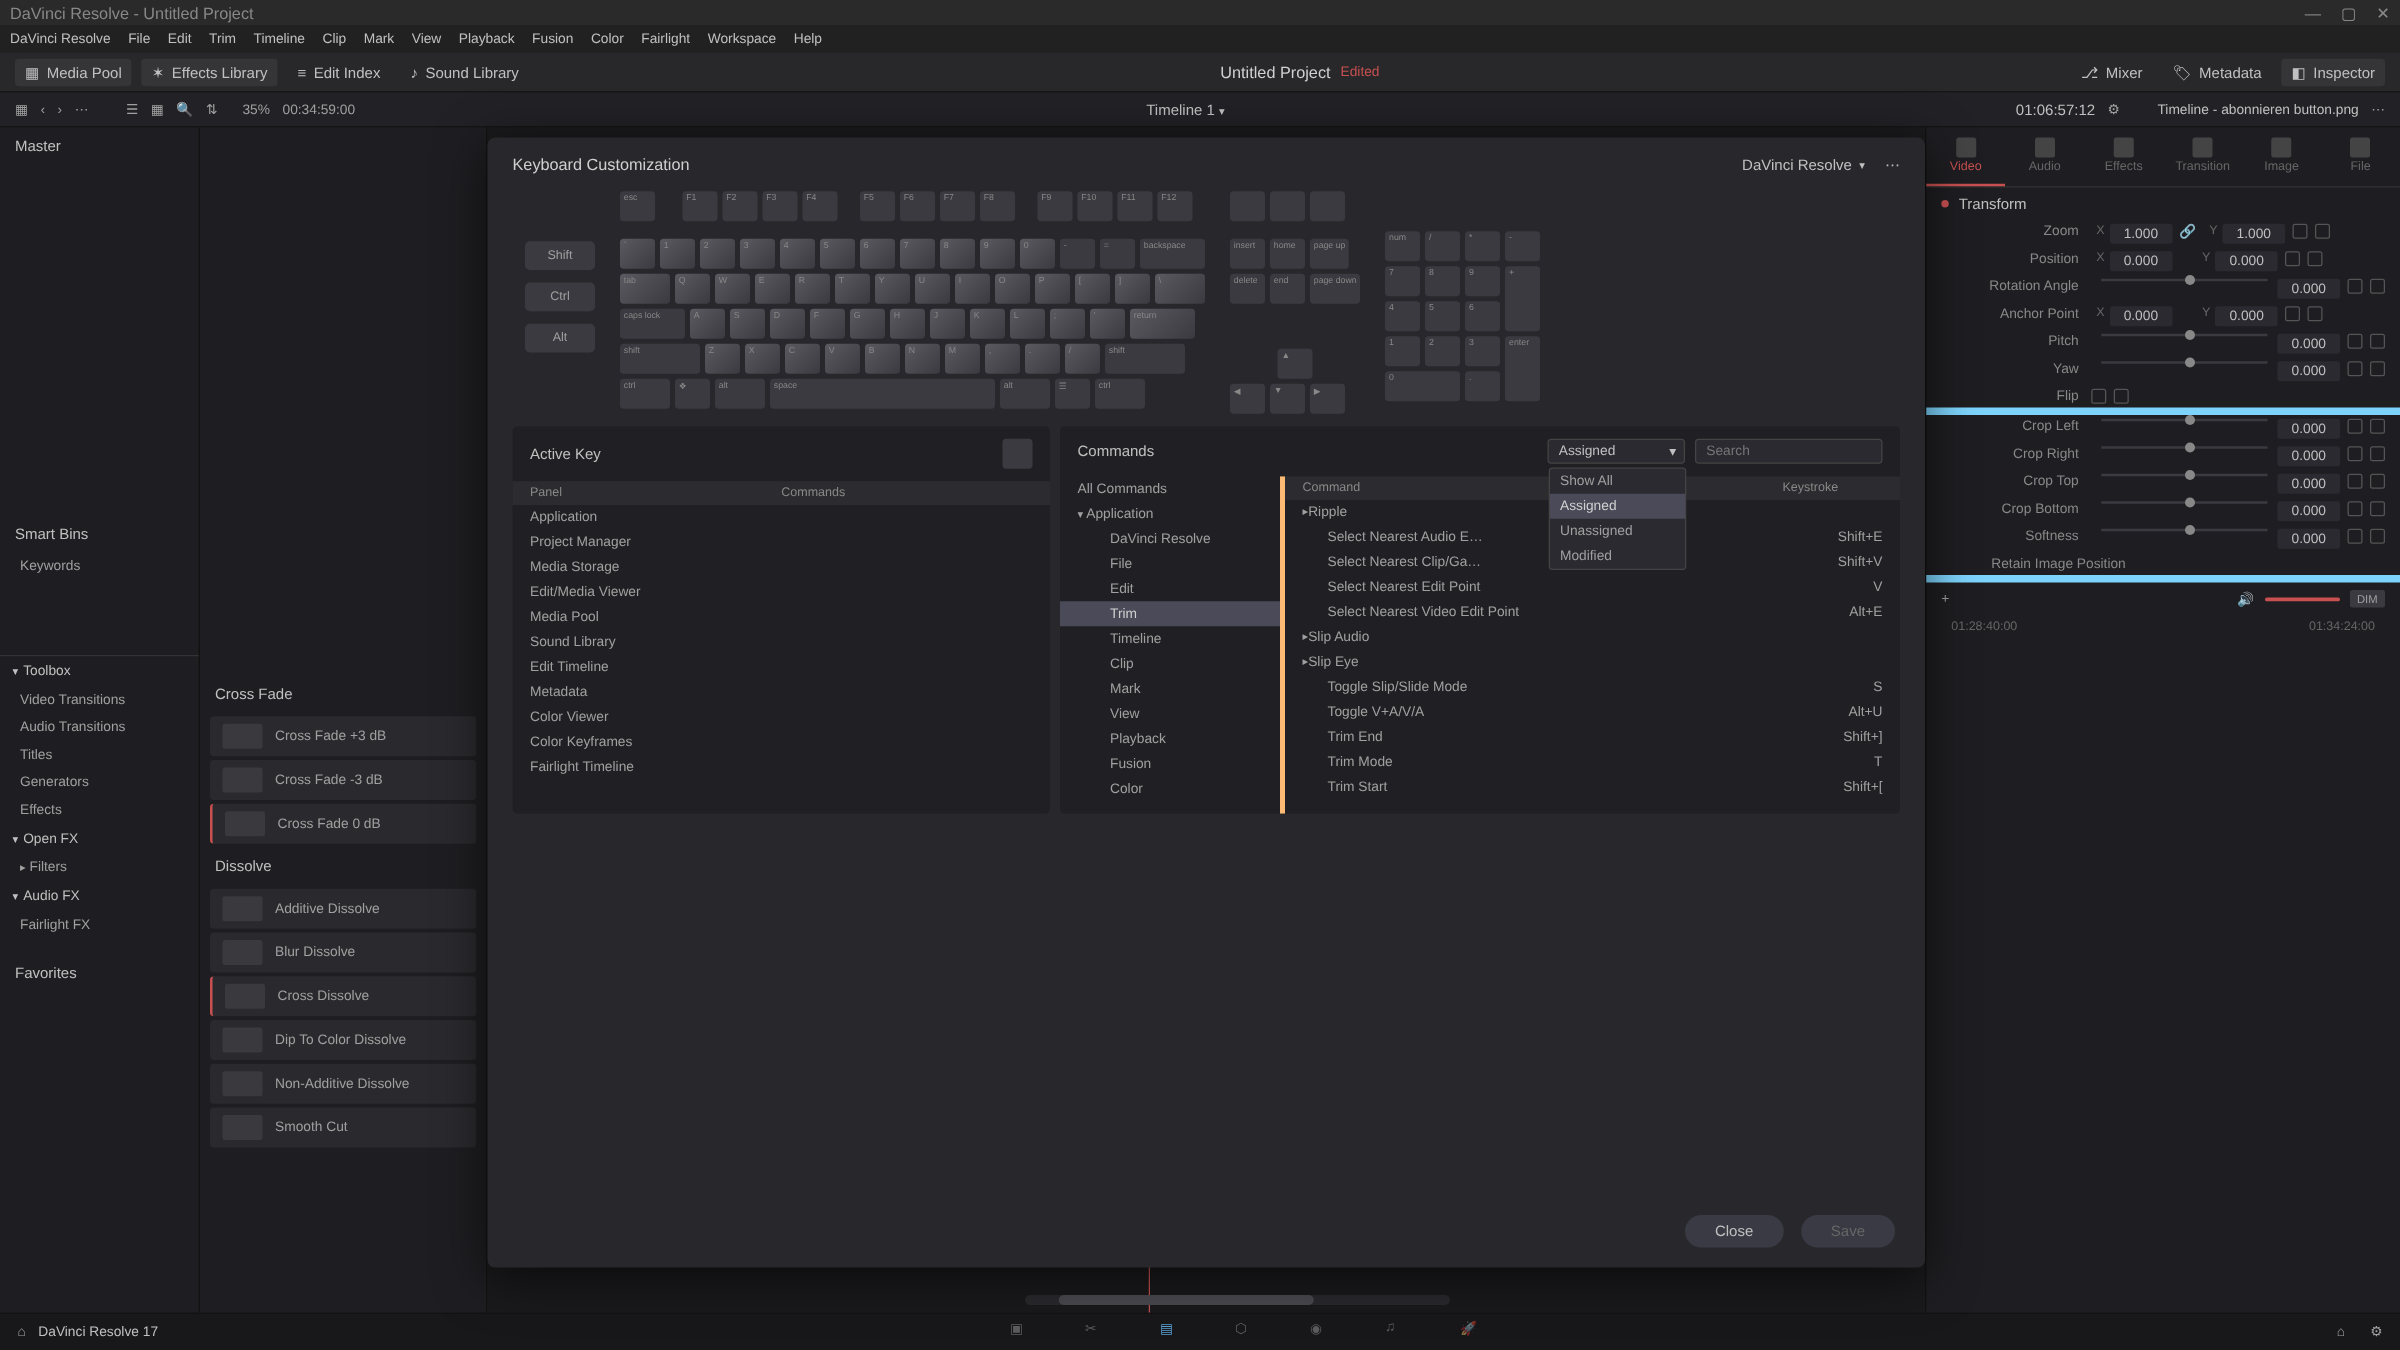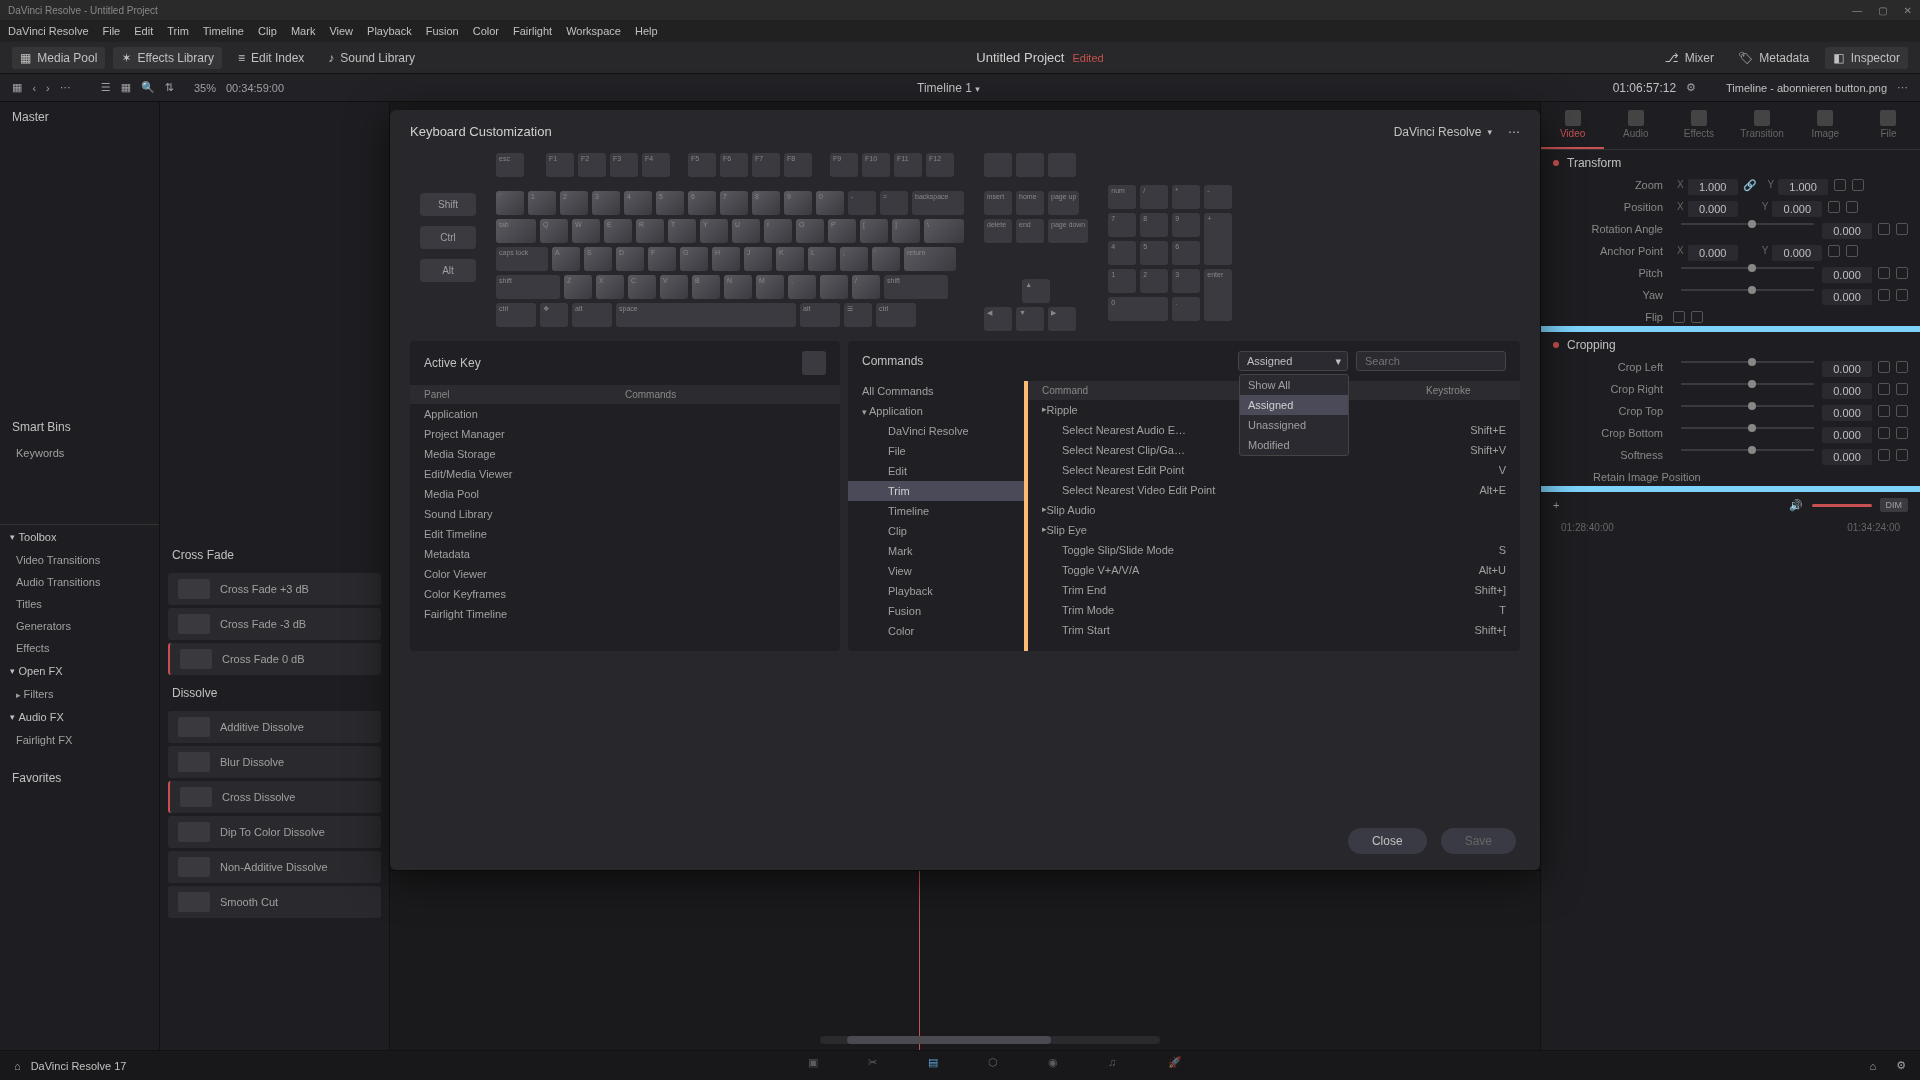--- a/index.html
+++ b/index.html
@@ -1,19 +1,19 @@
 <!DOCTYPE html>
 <html><head>
 <meta charset="utf-8">
 <style>
 * { margin: 0; padding: 0; box-sizing: border-box; font-family: Arial, sans-serif; }
 body { background: #1a1a1a; color: #a0a0a0; font-size: 11px; overflow: hidden; width: 1920px; height: 1080px; }
 
 
-.titlebar { height: 20px; background: #2a2a2a; display: flex; align-items: center; padding: 0 8px; font-size: 10px; color: #888; }
+.titlebar { height: 20px; background: #2a2a2a; display: flex; align-items: center; padding: 0 8px; font-size: 13px; color: #888; }
 .titlebar .window-controls { margin-left: auto; display: flex; gap: 16px; }
 
 
 .menubar { height: 22px; background: #212121; display: flex; align-items: center; padding: 0 8px; gap: 14px; font-size: 11px; }
 .menubar span { color: #c0c0c0; cursor: pointer; }
 
 
 .toolbar { height: 32px; background: #28282a; display: flex; align-items: center; padding: 0 12px; gap: 8px; border-bottom: 1px solid #111; }
 .toolbar-btn { display: flex; align-items: center; gap: 6px; padding: 4px 8px; color: #c0c0c0; cursor: pointer; font-size: 12px; }
 .toolbar-btn.active { background: #353538; border-radius: 3px; }
@@ -44,21 +44,21 @@
 
 
 .center { flex: 1; background: #1a1a1c; position: relative; }
 .media-thumbs { display: flex; gap: 10px; padding: 10px; }
 .media-thumb { width: 70px; text-align: center; }
 .media-thumb-img { width: 70px; height: 40px; background: #2a2a2e; border: 1px solid #444; border-radius: 2px; margin-bottom: 4px; }
 .media-thumb-img.selected { border: 1px solid #c85050; }
 .media-thumb-label { font-size: 10px; color: #a0a0a0; }
 
 
-.modal { position: absolute; top: 110px; left: 390px; width: 1150px; height: 760px; background: #28282c; border-radius: 6px; box-shadow: 0 8px 40px rgba(0,0,0,0.6); z-index: 100; }
+.modal { position: absolute; top: 110px; left: 390px; width: 1150px; height: 904px; background: #28282c; border-radius: 6px; box-shadow: 0 8px 40px rgba(0,0,0,0.6); z-index: 100; }
 .modal-header { display: flex; align-items: center; padding: 14px 20px; }
 .modal-title { color: #d0d0d0; font-size: 13px; font-weight: 500; }
 .modal-preset { margin-left: auto; display: flex; align-items: center; gap: 6px; color: #c0c0c0; font-size: 12px; }
 .keyboard { display: flex; gap: 20px; }
 .key-section { display: flex; flex-direction: column; gap: 4px; }
 .key-row { display: flex; gap: 4px; }
 .key { background: #3a3a40; border-radius: 3px; display: flex; align-items: flex-start; justify-content: flex-start; padding: 2px 3px; font-size: 7px; color: #888; min-width: 28px; height: 24px; }
 .key.wide { min-width: 40px; }
 .key.wider { min-width: 52px; }
 .key.space { min-width: 180px; }
@@ -389,24 +389,20 @@
             <span class="insp-icon"></span>
           </div>
         </div>
       <div class="insp-row">
           <span class="insp-label">Flip</span>
           <span class="insp-icon" style="margin-right:6px"></span>
           <span class="insp-icon"></span>
         </div>
     </div>
     <div class="insp-section">
-      <div class="insp-section-header">
-          <span class="insp-dot"></span>
-          <span>Cropping</span>
-        </div>
       <div class="insp-row">
           <span class="insp-label">Crop Left</span>
           <div class="insp-slider" style="flex:1"></div>
           <span class="insp-val">0.000</span>
           <div class="insp-icons">
             <span class="insp-icon"></span>
             <span class="insp-icon"></span>
           </div>
         </div>
       <div class="insp-row">

